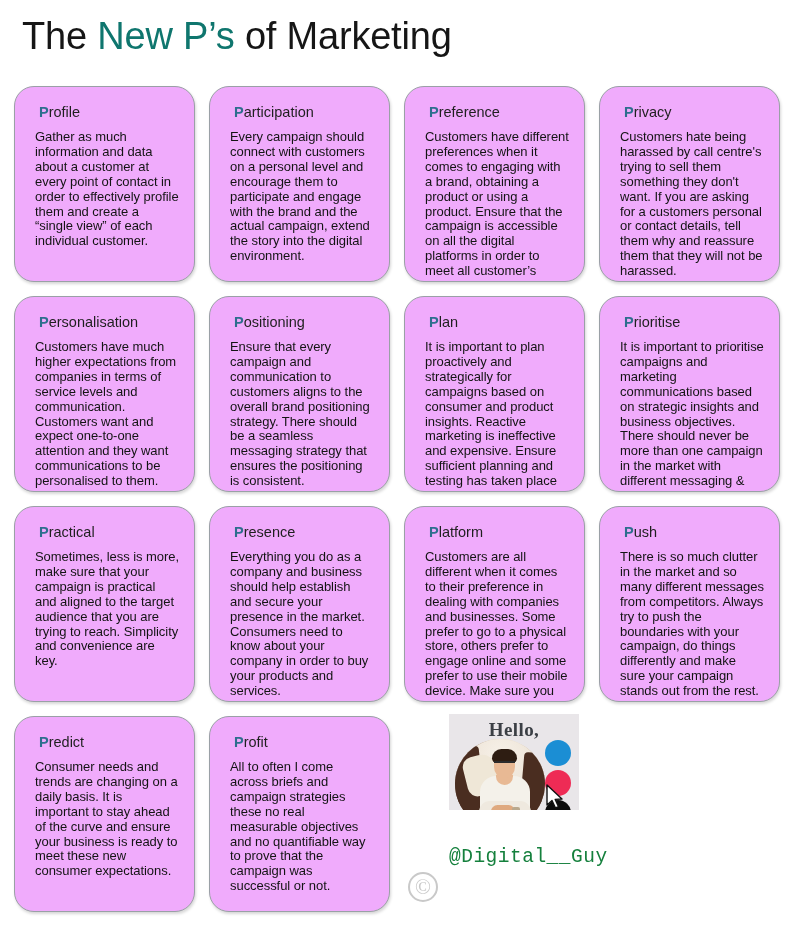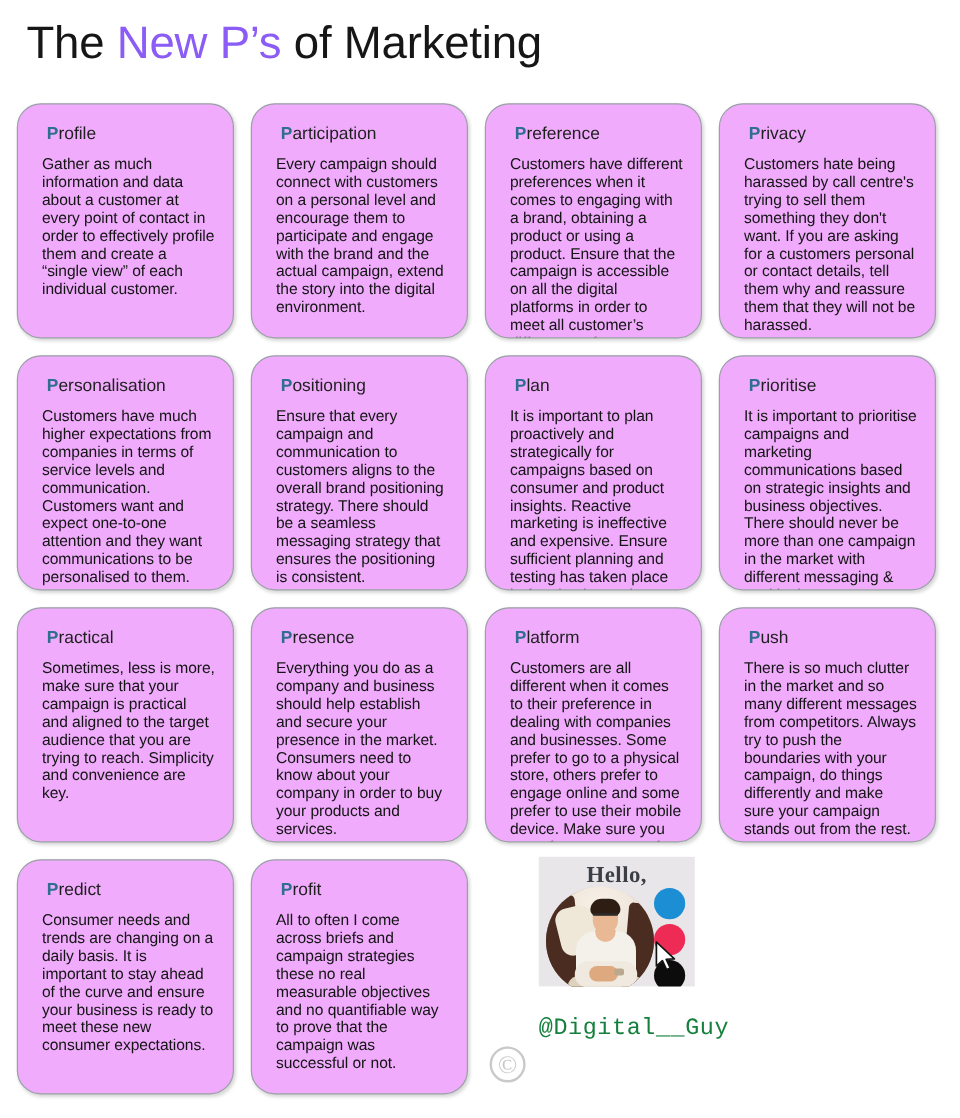--- a/index.html
+++ b/index.html
@@ -25,21 +25,21 @@
   }
   .title {
     font-size: 38px;
     font-weight: 400;
     letter-spacing: -0.2px;
     line-height: 56px;
     color: #161616;
     white-space: nowrap;
   }
   .title .accent {
-    color: #8b5cf6;
+    color: #0f766e;
   }
 
   
   .grid {
     position: absolute;
     top: 86px;
     left: 14px;
     width: 772px;
     display: grid;
     grid-template-columns: repeat(4, 181px);
@@ -84,21 +84,21 @@
     top: 712px;
     width: 383px;
     height: 215px;
   }
 
   .photo-card {
     position: absolute;
     left: 44px;
     top: 2px;
     width: 130px;
-    height: 108px;
+    height: 96px;
     background: #e9e6e9;
     box-sizing: border-box;
     overflow: hidden;
   }
   .hello {
     position: absolute;
     top: 5px;
     left: 0;
     width: 100%;
     text-align: center;

